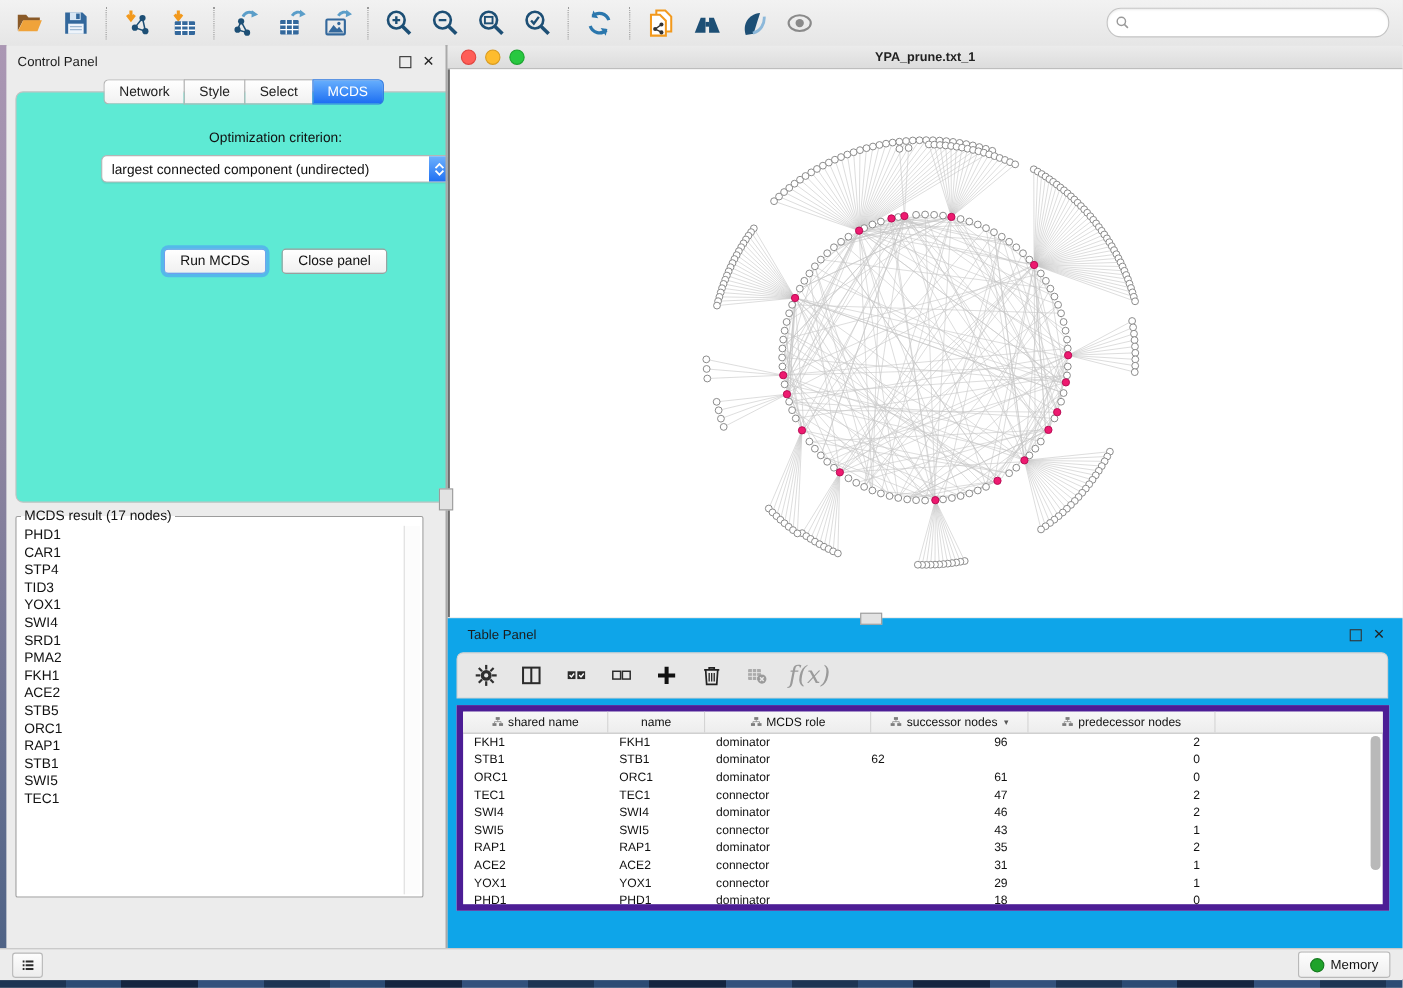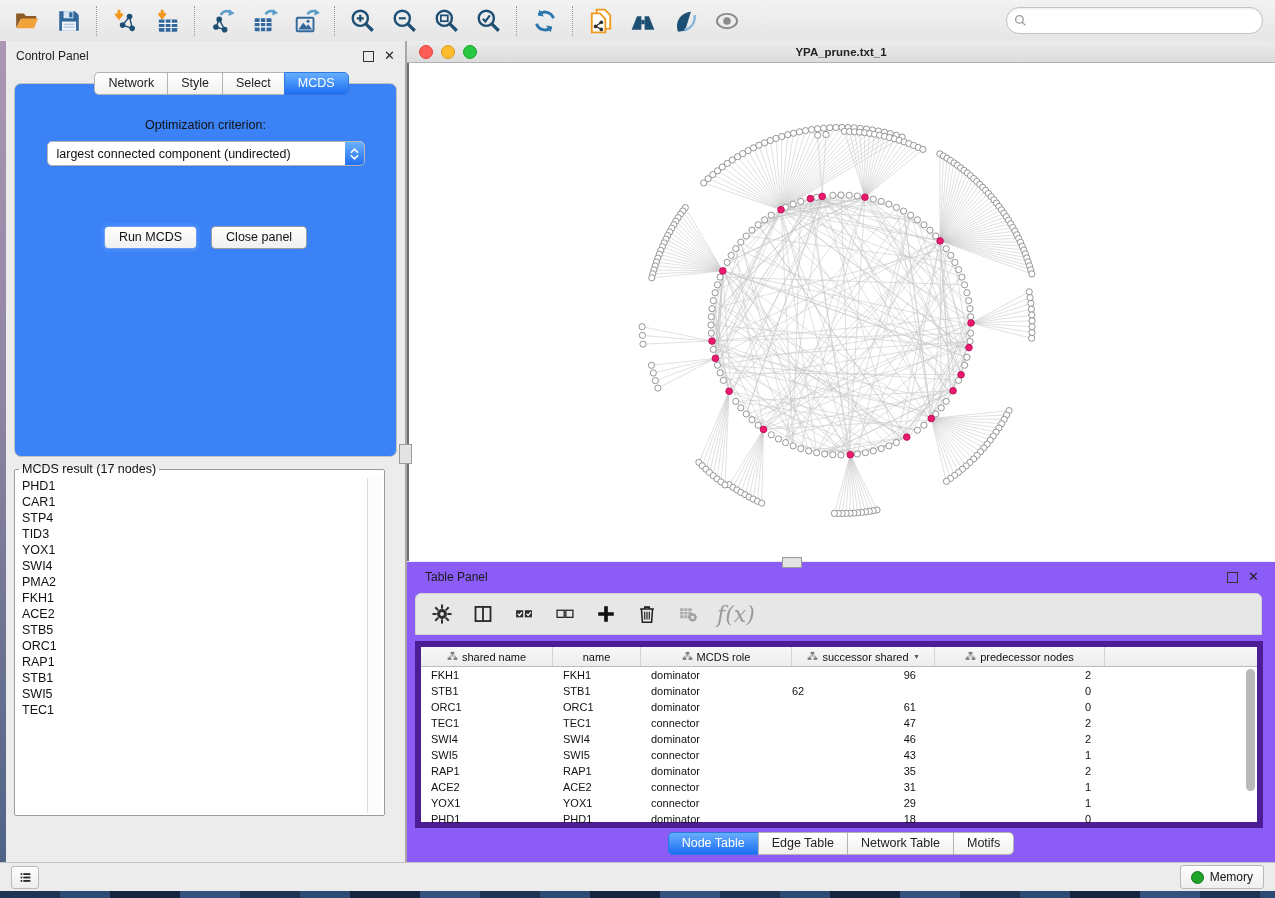--- a/index.html
+++ b/index.html
@@ -24,22 +24,22 @@
   .panel-titlebar{height:26px;display:flex;align-items:center;font-size:12px;color:#1c1c1c;padding:2px 10px 0 10px;}
   .panel-ctrls{margin-left:auto;display:flex;gap:10px;align-items:center;}
   .float-glyph{width:9px;height:9px;border:1.5px solid #333;display:inline-block;cursor:pointer;}
   .close-glyph{font-size:13px;font-weight:bold;color:#222;cursor:pointer;line-height:10px;}
   .cp-tabs{position:absolute;left:0;top:31px;width:100%;display:flex;justify-content:center;z-index:3;margin-left:16px;}
   .seg-tab{font-size:12.5px;padding:3px 13px 4px;background:linear-gradient(#fff,#f1f1f1);
     border:1px solid #b3b3b3;border-right:none;color:#222;cursor:pointer;}
   .seg-tab:first-child{border-radius:5px 0 0 5px;}
   .seg-tab:last-child{border-right:1px solid #b3b3b3;border-radius:0 5px 5px 0;}
   .seg-tab.sel{background:linear-gradient(#66aefd,#1d6ff2);color:#fff;border-color:#2e78e0;}
-  .cp-body{position:absolute;left:8px;top:42px;width:381px;height:372px;background:#3b82f6;
-    border:1px solid #c2c2c2;border-radius:7px;}
+  .cp-body{position:absolute;left:8px;top:42px;width:381px;height:372px;background:#5eead4;
+    border:1px solid #c2c2c2;border-radius:7px;padding-left:45px;}
   .opt-label{margin-top:34px;text-align:center;font-size:12.5px;color:#111;}
   .dropdown{margin:9px auto 0;width:316px;height:23px;background:#fff;border:1px solid #b5b5b5;
     border-radius:5px;display:flex;align-items:center;cursor:pointer;box-shadow:0 1px 1px rgba(0,0,0,.06);}
   .dropdown .dd-text{flex:1;font-size:12.5px;padding-left:9px;color:#111;white-space:nowrap;}
   .dd-cap{width:19px;height:23px;border-radius:0 4px 4px 0;background:linear-gradient(#6cb1fd,#2070f3);
     display:flex;flex-direction:column;align-items:center;justify-content:center;color:#fff;}
   .dd-cap svg{display:block;}
   .btn-row{margin-top:12px;display:flex;justify-content:center;gap:14px;}
   .mac-btn{font-size:12.5px;padding:3px 14px 4px;background:linear-gradient(#fff,#f0f0f0);
     border:1px solid #9d9d9d;border-radius:4px;color:#111;cursor:pointer;margin-top:48px;}
@@ -59,21 +59,21 @@
   .net-titlebar{height:21px;background:linear-gradient(#ececec,#dcdcdc);border-bottom:1px solid #b2b2b2;
     display:flex;align-items:center;position:relative;}
   .traffic{display:flex;gap:8px;margin-left:12px;}
   .tl{width:12px;height:12px;border-radius:50%;cursor:pointer;}
   .tl.red{background:#ff5e57;border:1px solid #e0443e;}
   .tl.yellow{background:#febc2e;border:1px solid #d89b20;}
   .tl.green{background:#28c840;border:1px solid #1ba32e;}
   .net-title{position:absolute;left:0;right:0;text-align:center;font-size:11.5px;font-weight:700;color:#222;}
   .net-canvas{position:relative;width:866px;height:498px;background:#fff;border-left:2px solid #6e6e6e;}
   
-  .table-panel{left:407px;top:562px;width:868px;height:300px;background:#8b5cf6;}
+  .table-panel{left:407px;top:562px;width:868px;height:300px;background:#0ea5e9;}
   .tp-toolbar{position:absolute;left:8px;top:31px;width:847px;height:42px;background:#e7e7e7;
     border:1px solid #d2d2d2;border-radius:6px 6px 0 0;display:flex;align-items:center;gap:17px;padding-left:14px;box-sizing:border-box;}
   .tp-icon{width:24px;height:24px;display:flex;align-items:center;justify-content:center;cursor:pointer;}
   .tp-icon.disabled{cursor:default;}
   .fx-glyph{font-family:"DejaVu Serif","Liberation Serif",serif;font-style:italic;font-size:22px;color:#9a9a9a;}
   .data-table{position:absolute;left:8px;top:79px;width:848px;height:187px;background:#fff;border:6px solid #4c1d95;box-sizing:border-box;}
   .dt-header{display:flex;height:19px;background:linear-gradient(#f7f7f7,#ededed);border-bottom:1px solid #bdbdbd;}
   .dt-hcell{display:flex;align-items:center;justify-content:center;gap:4px;font-size:11px;color:#111;
     border-right:1px solid #d4d4d4;box-sizing:border-box;cursor:pointer;white-space:nowrap;overflow:hidden;}
   .sort-arrow{font-size:8px;color:#555;margin-left:2px;}
@@ -284,20 +284,21 @@
   </div>
   <fieldset class="mcds-box">
     <legend>MCDS result (17 nodes)</legend>
     <div class="mcds-list">
         <div class="mcds-item">PHD1</div>
         <div class="mcds-item">CAR1</div>
         <div class="mcds-item">STP4</div>
         <div class="mcds-item">TID3</div>
         <div class="mcds-item">YOX1</div>
         <div class="mcds-item">SWI4</div>
+        <div class="mcds-item">SRD1</div>
         <div class="mcds-item">PMA2</div>
         <div class="mcds-item">FKH1</div>
         <div class="mcds-item">ACE2</div>
         <div class="mcds-item">STB5</div>
         <div class="mcds-item">ORC1</div>
         <div class="mcds-item">RAP1</div>
         <div class="mcds-item">STB1</div>
         <div class="mcds-item">SWI5</div>
         <div class="mcds-item">TEC1</div>
       </div>
@@ -1099,21 +1100,21 @@
         </div>
         <div class="dt-hcell" style="width: 143px;">
           <svg width="11" height="11" viewBox="0 0 24 24">
             <g fill="#7d7d7d">
               <rect x="8" y="2" width="8" height="5.5"></rect>
               <rect x="1.5" y="14" width="8" height="5.5"></rect>
               <rect x="14.5" y="14" width="8" height="5.5"></rect>
             </g>
             <path d="M12 7.5 v3.5 M5.5 14 v-3 h13 v3" stroke="#7d7d7d" stroke-width="1.4" fill="none"></path>
           </svg>
-          <span>successor shared</span>
+          <span>successor nodes</span>
           <span class="sort-arrow">▾</span>
         </div>
         <div class="dt-hcell" style="width: 170px;">
           <svg width="11" height="11" viewBox="0 0 24 24">
             <g fill="#7d7d7d">
               <rect x="8" y="2" width="8" height="5.5"></rect>
               <rect x="1.5" y="14" width="8" height="5.5"></rect>
               <rect x="14.5" y="14" width="8" height="5.5"></rect>
             </g>
             <path d="M12 7.5 v3.5 M5.5 14 v-3 h13 v3" stroke="#7d7d7d" stroke-width="1.4" fill="none"></path>
@@ -1191,26 +1192,20 @@
           <div class="dt-cell" style="width: 88px; text-align: left; padding: 0px 0px 0px 10px;">PHD1</div>
           <div class="dt-cell" style="width: 151px; text-align: left; padding: 0px 0px 0px 10px;">dominator</div>
           <div class="dt-cell" style="width: 143px; text-align: right; padding: 0px 19px 0px 0px;">18</div>
           <div class="dt-cell" style="width: 170px; text-align: right; padding: 0px 14px 0px 0px;">0</div>
         </div>
       </div>
     <div class="dt-scroll">
         <div class="dt-thumb"></div>
       </div>
   </div>
-  <div class="tp-tabs">
-      <span class="seg-tab sel">Node Table</span>
-      <span class="seg-tab">Edge Table</span>
-      <span class="seg-tab">Network Table</span>
-      <span class="seg-tab">Motifs</span>
-    </div>
 </div>
 
 <div class="abs status-bar">
   <div class="sb-left-btn">
     <svg width="15" height="13" viewBox="0 0 24 24">
         <g fill="#2b2b2b">
           <rect x="3" y="4" width="3" height="3.4"></rect>
           <rect x="8" y="4" width="13" height="3.4"></rect>
           <rect x="3" y="10.3" width="3" height="3.4"></rect>
           <rect x="8" y="10.3" width="13" height="3.4"></rect>

